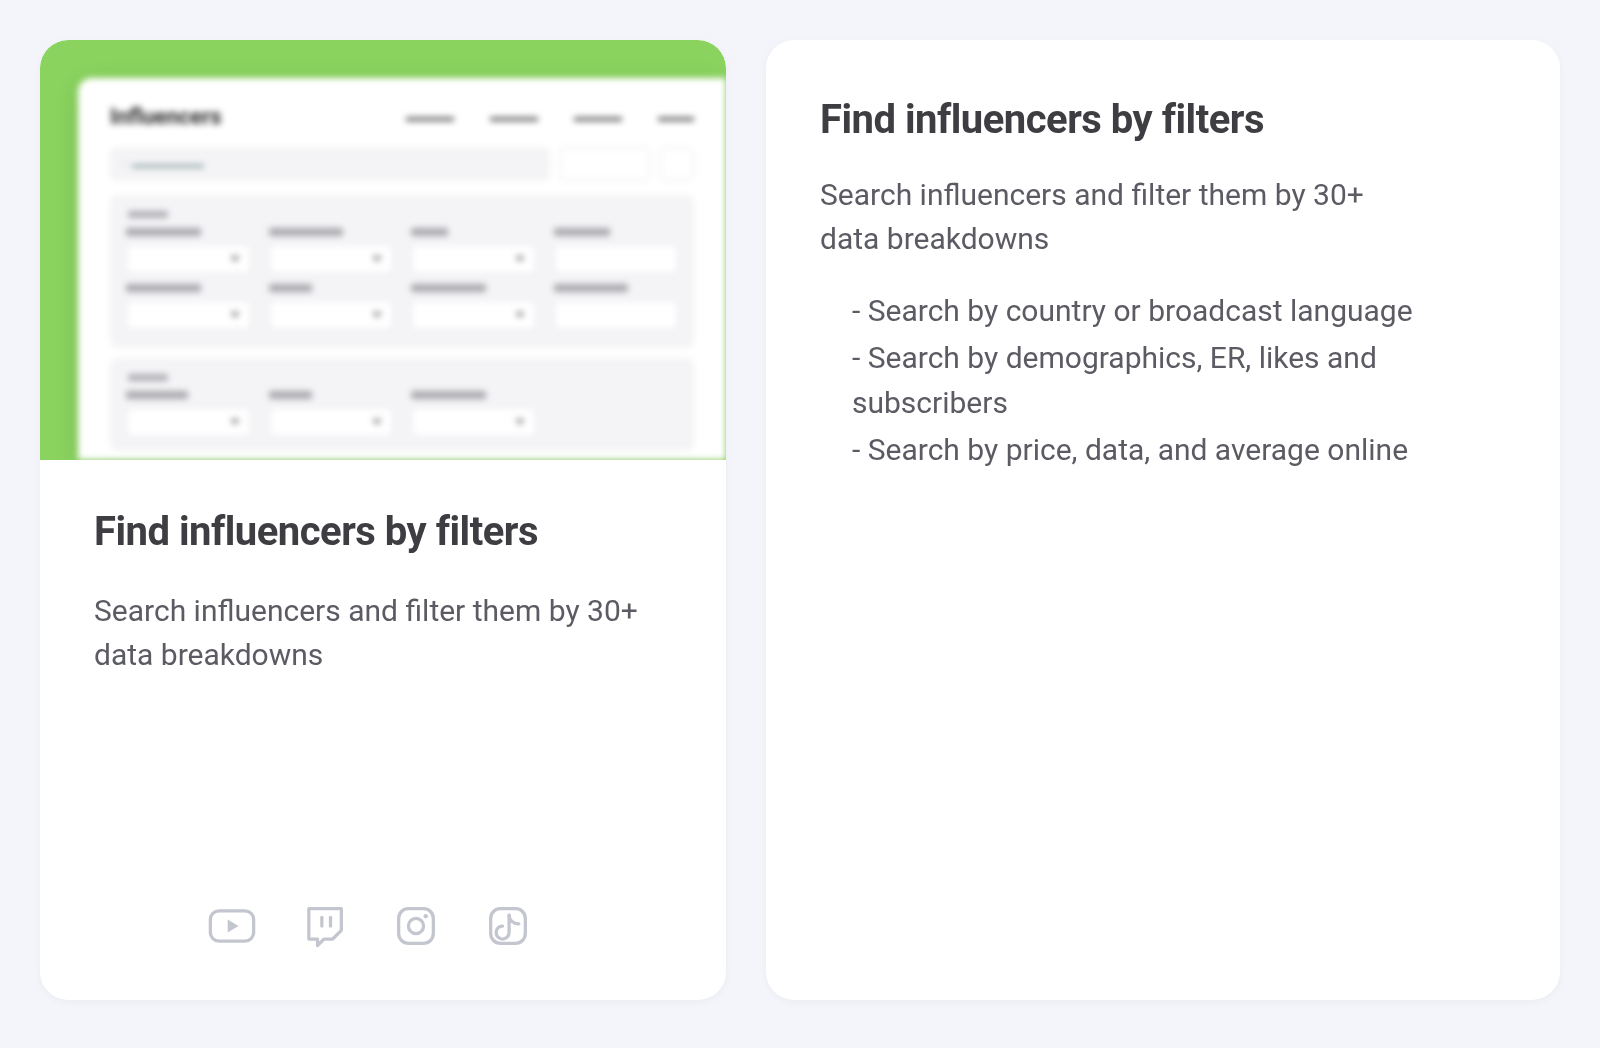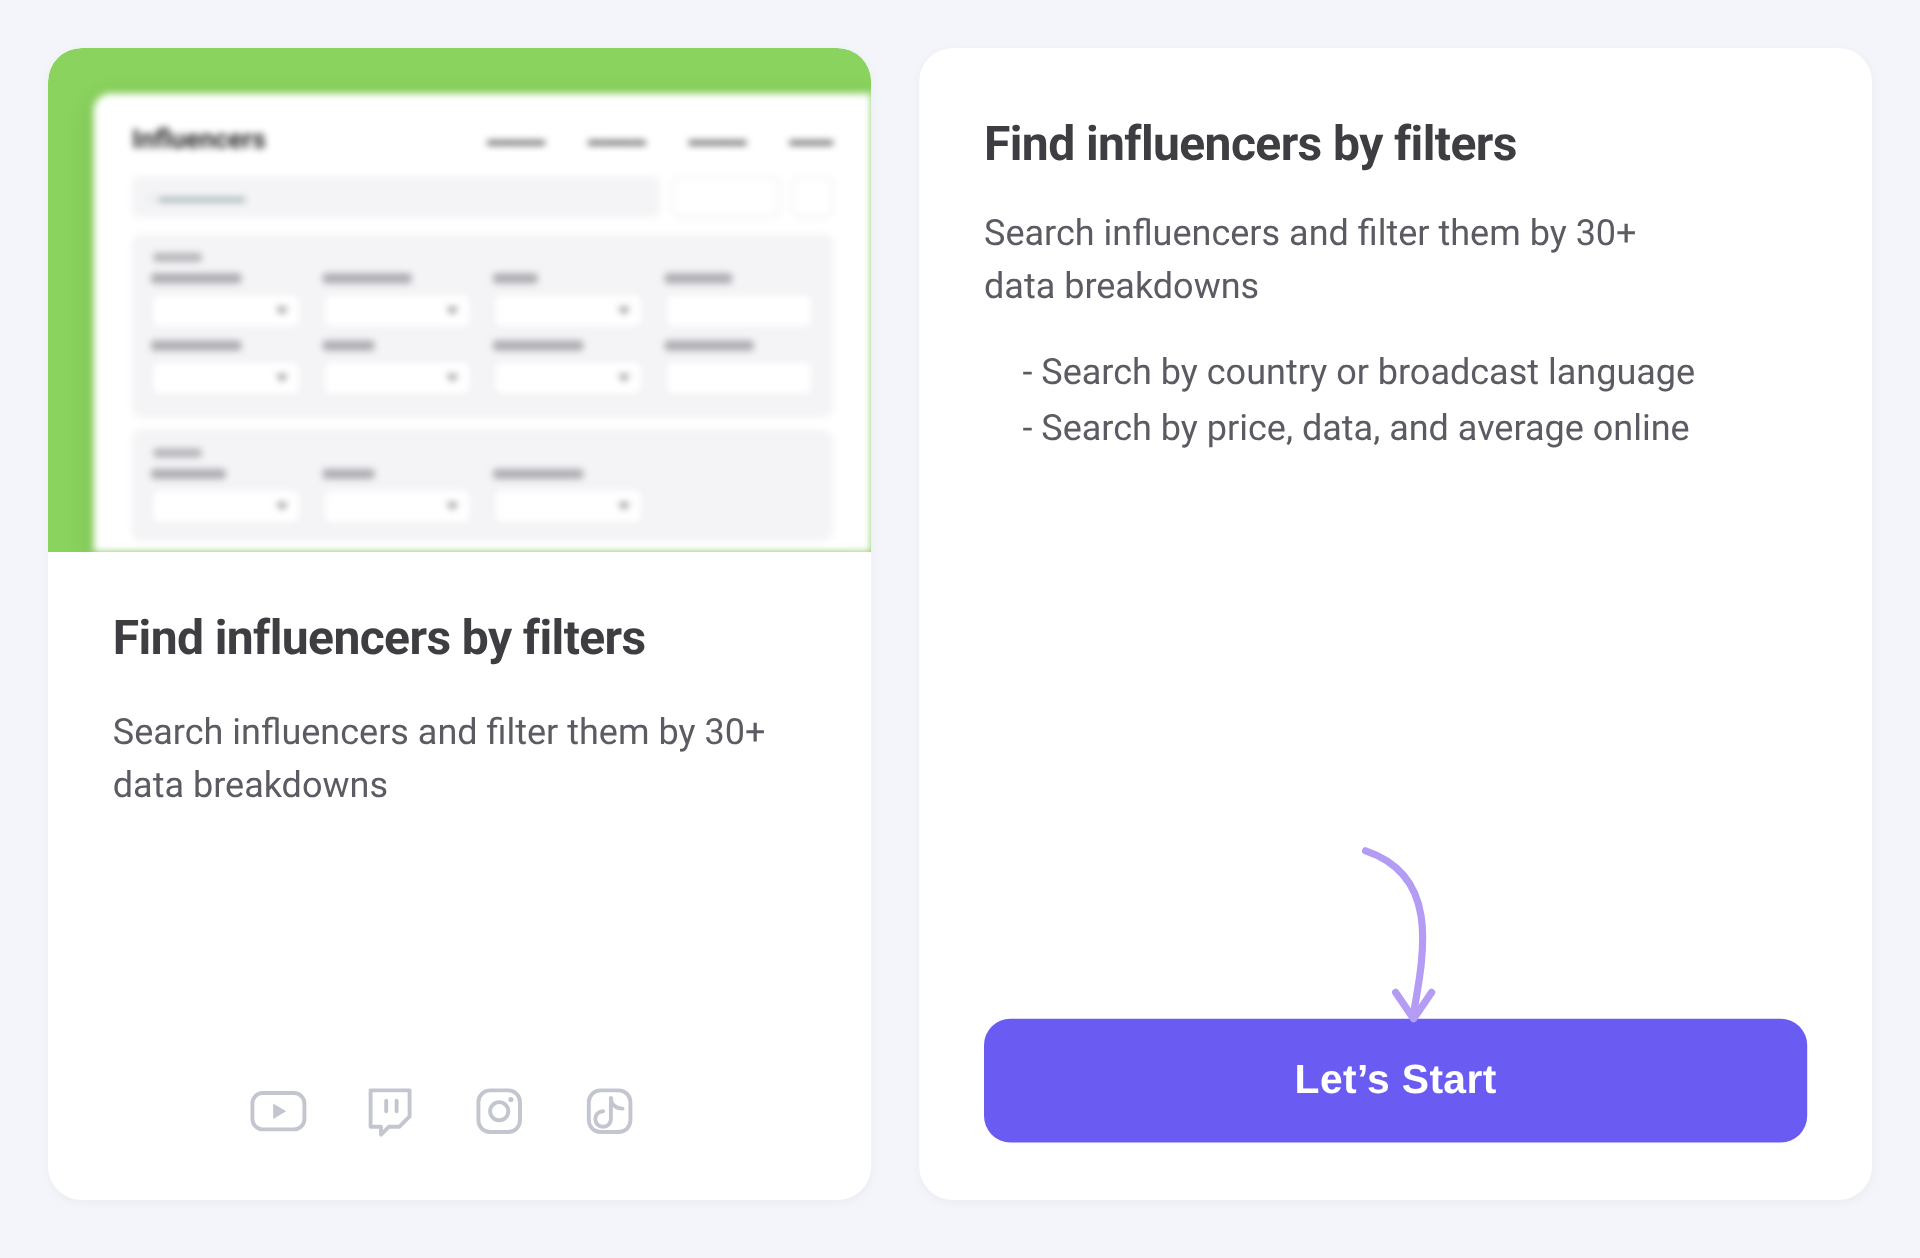--- a/index.html
+++ b/index.html
@@ -309,25 +309,19 @@
         </span>
       </div>
     </div>
   </div>
 
   <div class="card card-right">
     <h2 class="r-title">Find influencers by filters</h2>
     <p class="r-sub">Search influencers and filter them by 30+ data breakdowns</p>
     <div class="r-list">
       <div>- Search by country or broadcast language</div>
+      <div>- Search by demographics, ER, likes and subscribers</div>
       <div>- Search by price, data, and average online</div>
     </div>
 
-    <div class="cta-wrap">
-      <svg class="arrow" viewBox="0 0 140 170">
-        <path d="M30 10 C 90 30, 80 90, 70 145" stroke="#b49cf5" stroke-width="6" fill="none" stroke-linecap="round"></path>
-        <path d="M55 128 L70 150 L85 128" stroke="#b49cf5" stroke-width="6" fill="none" stroke-linecap="round" stroke-linejoin="round"></path>
-      </svg>
-      <button class="cta-btn">Let’s Start</button>
-    </div>
   </div>
 
 </div>
 
 </body></html>

